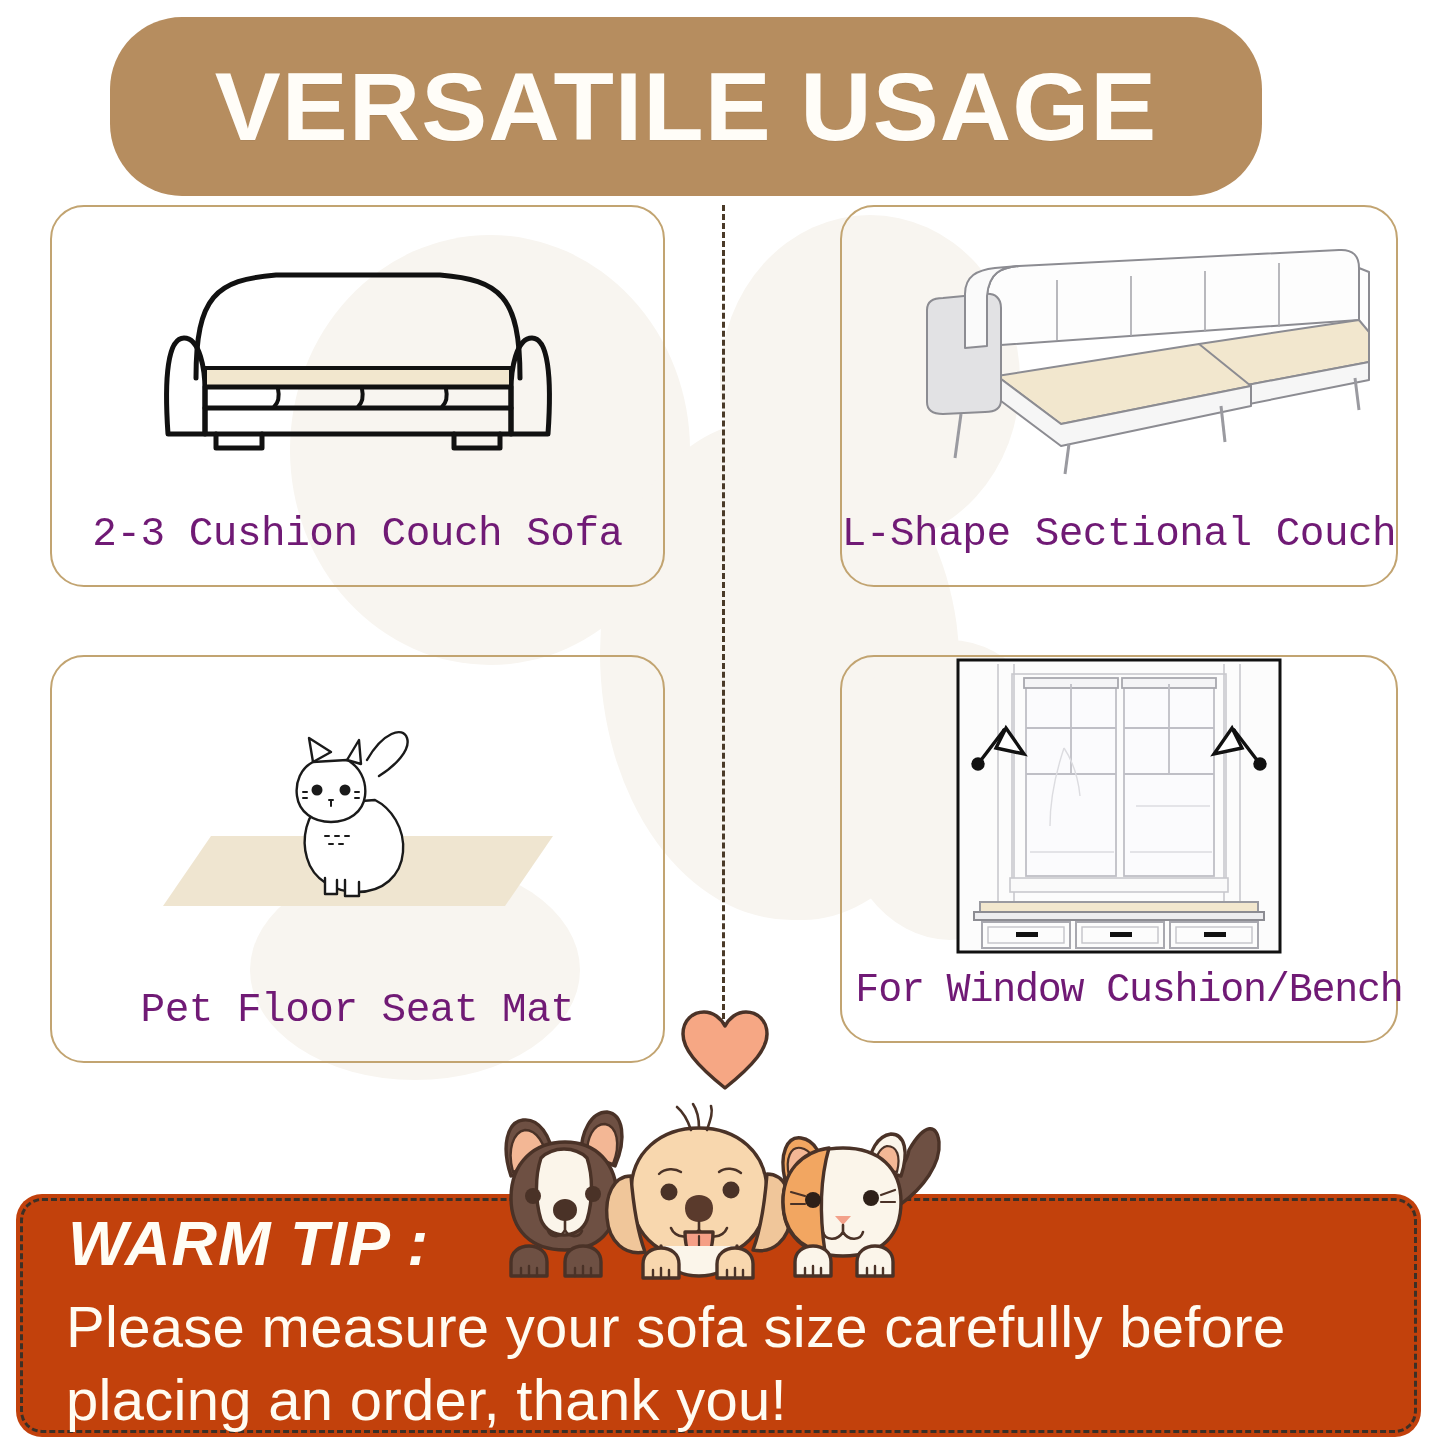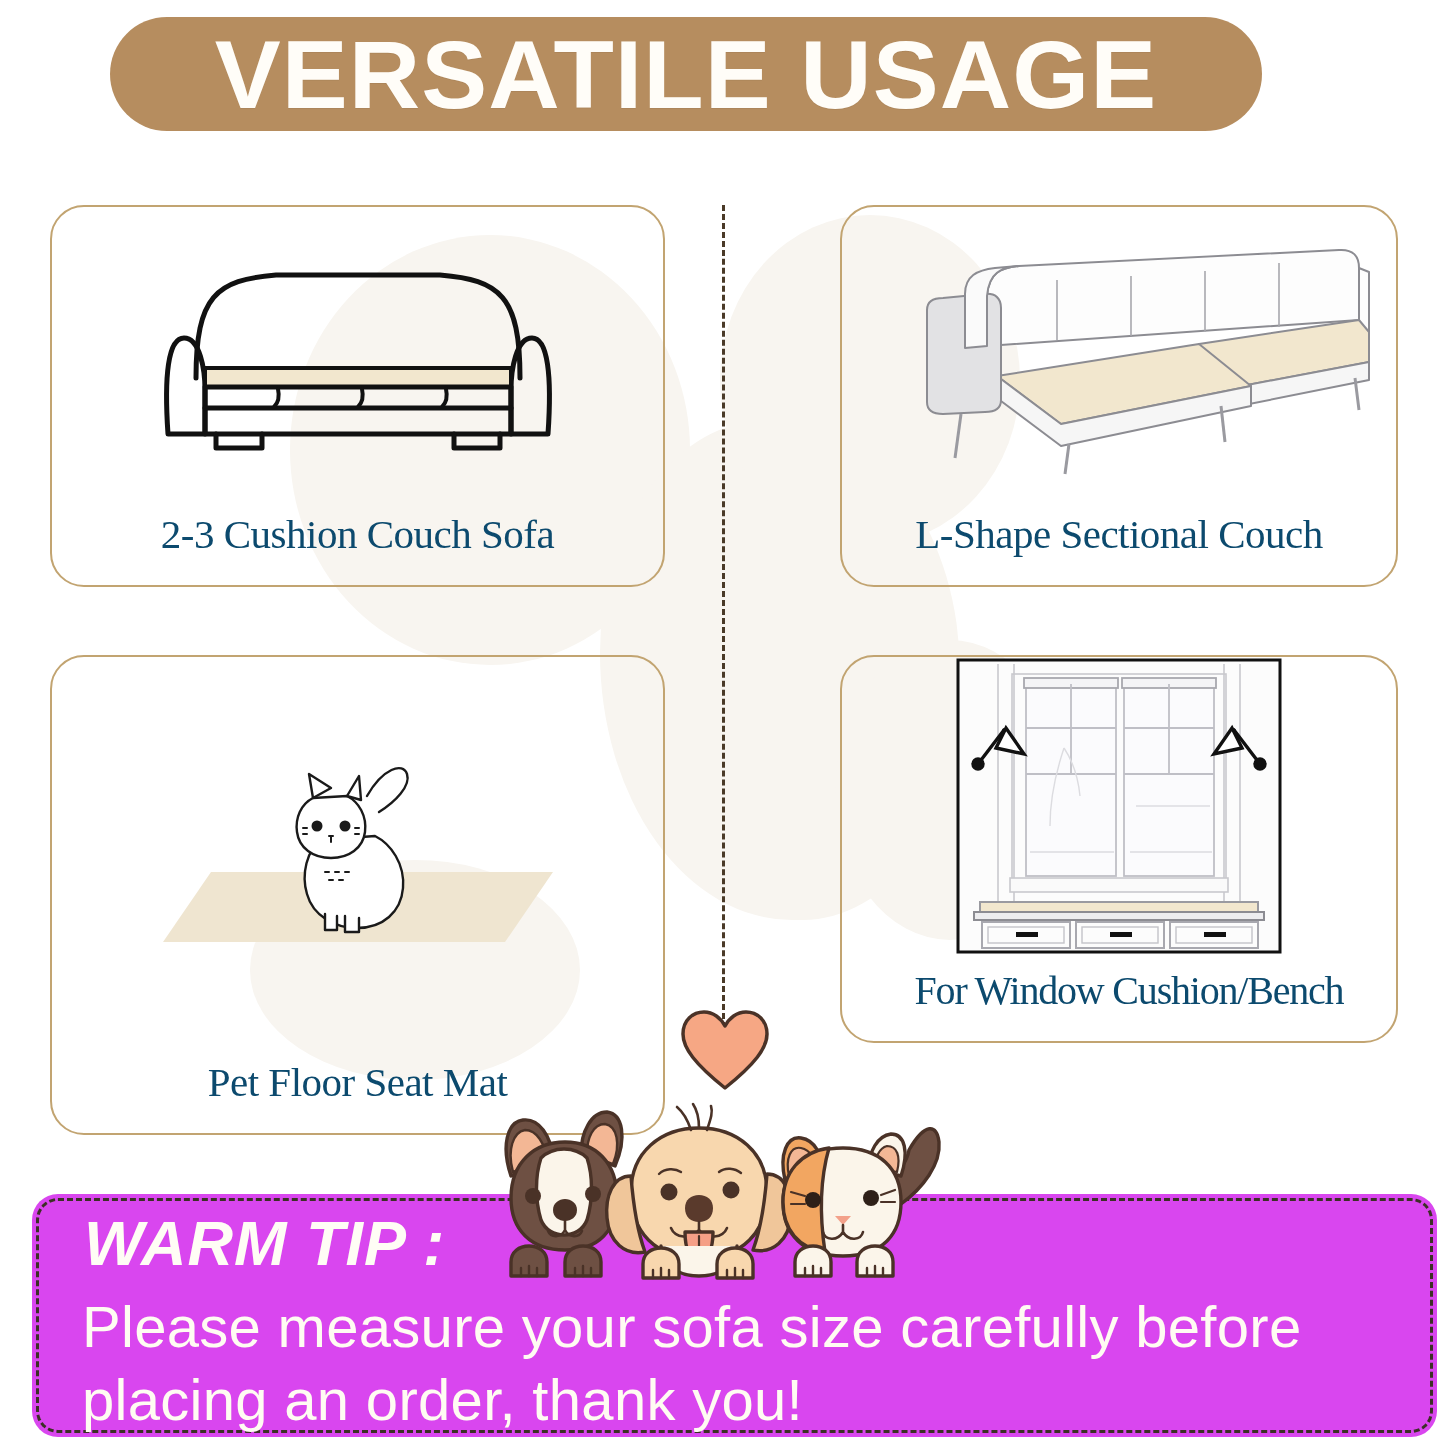--- a/index.html
+++ b/index.html
@@ -12,68 +12,68 @@
   
   .blob{position:absolute;background:#F8F5F0;border-radius:50%;z-index:0;}
   .blob.b1{left:290px;top:235px;width:400px;height:430px;}
   .blob.b2{left:600px;top:420px;width:360px;height:500px;border-radius:48% 52% 45% 55%;}
   .blob.b3{left:720px;top:215px;width:300px;height:330px;}
   .blob.b4{left:835px;top:640px;width:230px;height:300px;}
   .blob.b5{left:250px;top:860px;width:330px;height:220px;border-radius:50%;}
 
   
   #header-pill{
-    position:absolute;left:110px;top:17px;width:1152px;height:114px;
+    position:absolute;left:110px;top:17px;width:1152px;height:179px;
     background:#B68D5F;border-radius:72px;z-index:3;
     display:flex;align-items:center;justify-content:center;
   }
   #header-title{
     color:#FFFDF8;font-size:97px;font-weight:bold;letter-spacing:1px;
     font-family:"Liberation Sans Narrow","Liberation Sans",sans-serif;
     transform:scaleX(1.02);white-space:nowrap;line-height:1;
     text-shadow:0 1px 0 rgba(0,0,0,.05);
   }
 
   
   .card{
     position:absolute;border:2px solid #C2A471;border-radius:34px;
     background:transparent;z-index:2;box-sizing:border-box;
     display:flex;flex-direction:column;align-items:center;justify-content:flex-end;
   }
   #card-couch   {left:50px; top:205px; width:615px; height:382px;}
   #card-lshape  {left:840px;top:205px; width:558px; height:382px;}
-  #card-petmat  {left:50px; top:655px; width:615px; height:480px;}
+  #card-petmat  {left:50px; top:655px; width:615px; height:408px;}
   #card-window  {left:840px;top:655px; width:558px; height:388px;}
 
   .card-art{position:absolute;left:0;right:0;top:0;bottom:86px;
             display:flex;align-items:center;justify-content:center;}
   .card-label{
     position:relative;margin-bottom:30px;
-    font-size:41px;color:#0c4a6e;line-height:1;white-space:nowrap;
-    font-family:Liberation Serif, serif;
+    font-size:41px;color:#701a75;line-height:1;white-space:nowrap;
+    font-family:Liberation Mono, monospace;
     letter-spacing:-.5px;
   }
   #card-window .card-label{font-size:40px;letter-spacing:-1.2px;margin-left:20px;}
 
   
   #divider{
     position:absolute;left:722px;top:205px;width:0;height:823px;
     border-left:3px dashed #4A3A28;z-index:4;
   }
 
   
   #heart{position:absolute;left:679px;top:1008px;width:92px;height:84px;z-index:6;}
 
   
   #pets{position:absolute;left:495px;top:1080px;width:455px;height:215px;z-index:7;}
 
   
   #warm-tip{
-    position:absolute;left:32px;top:1194px;width:1405px;height:243px;
-    background:#d946ef;border-radius:26px;z-index:5;box-sizing:border-box;
+    position:absolute;left:16px;top:1194px;width:1405px;height:243px;
+    background:#c2410c;border-radius:26px;z-index:5;box-sizing:border-box;
     outline:3px dashed #3C3026;outline-offset:-7px;
   }
   #warm-tip-heading{
     position:absolute;left:52px;top:18px;
     font-family:"Liberation Sans Narrow","Liberation Sans",sans-serif;
     font-style:italic;font-weight:bold;font-size:63px;color:#FFFDF5;
     line-height:1;white-space:nowrap;letter-spacing:1px;
   }
   .warm-tip-line{
     position:absolute;left:50px;

